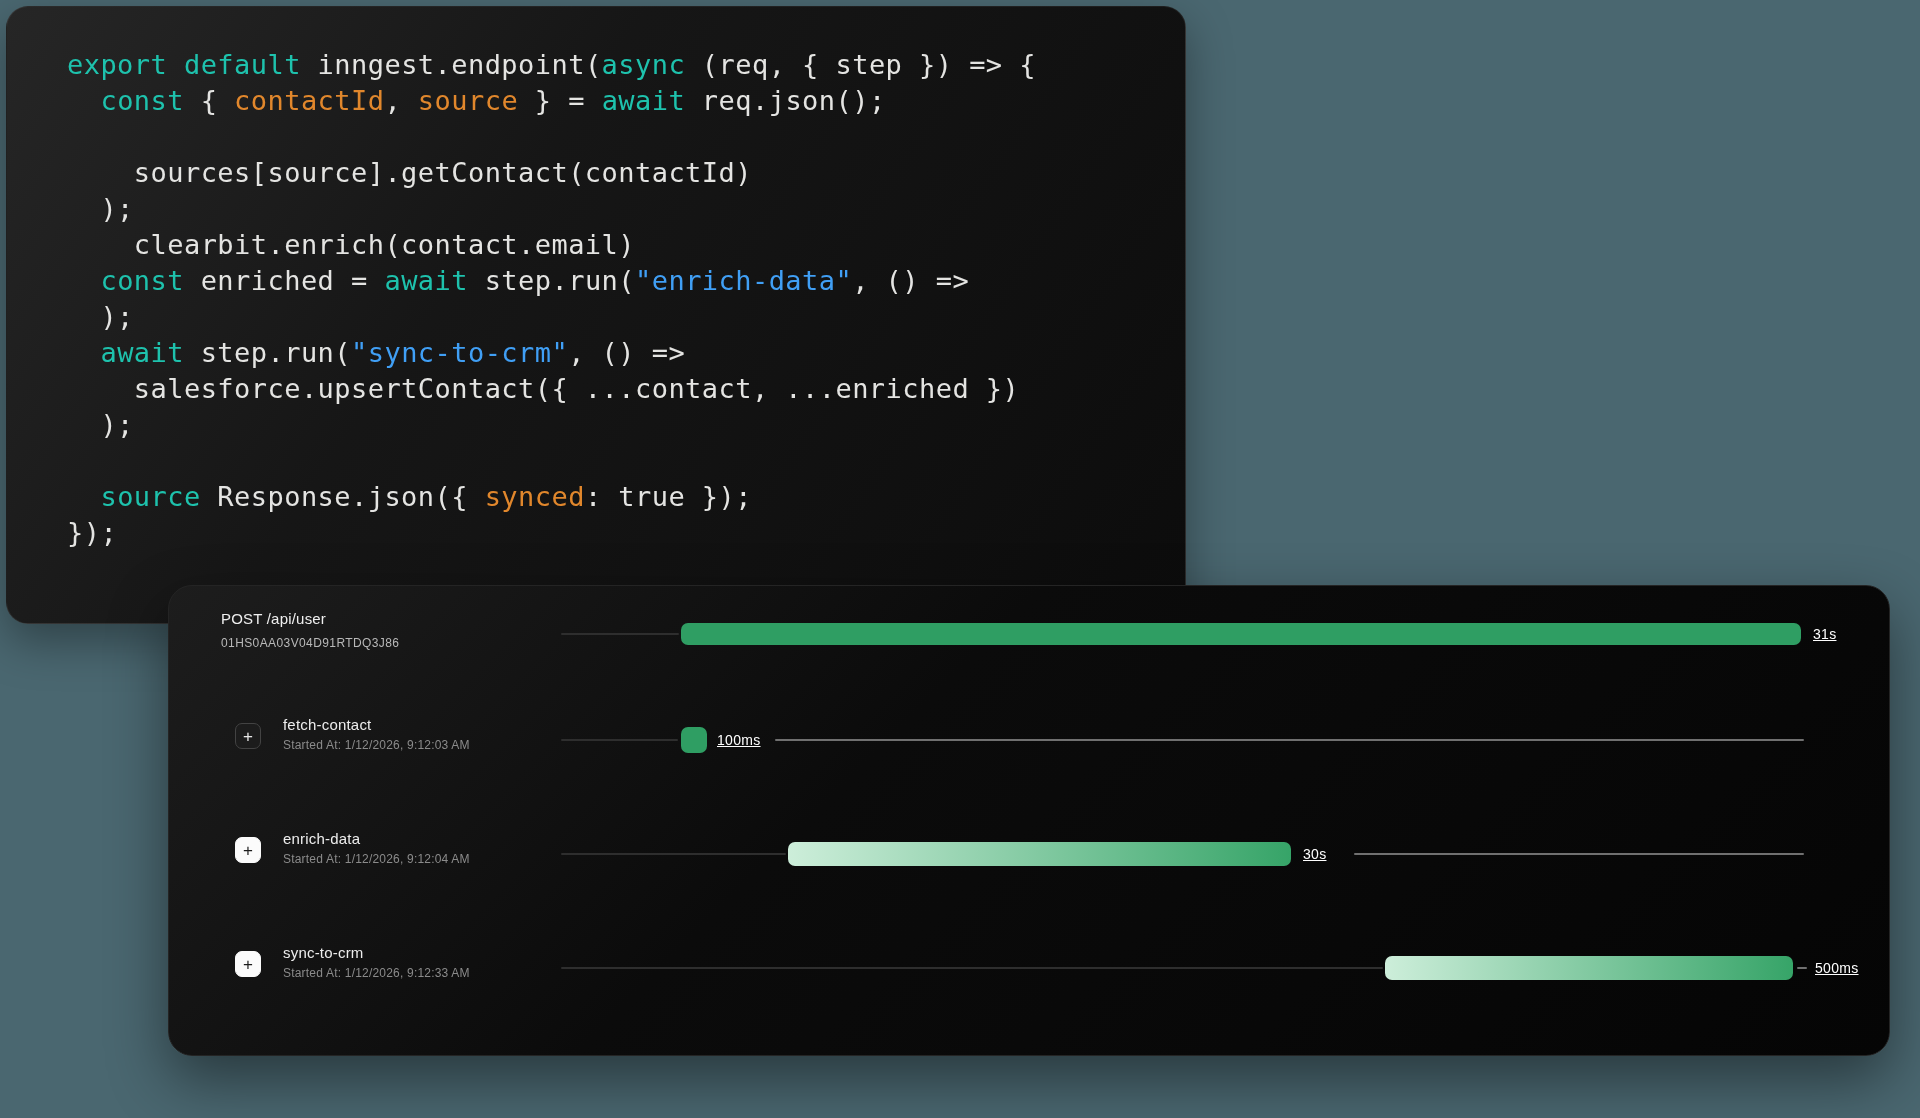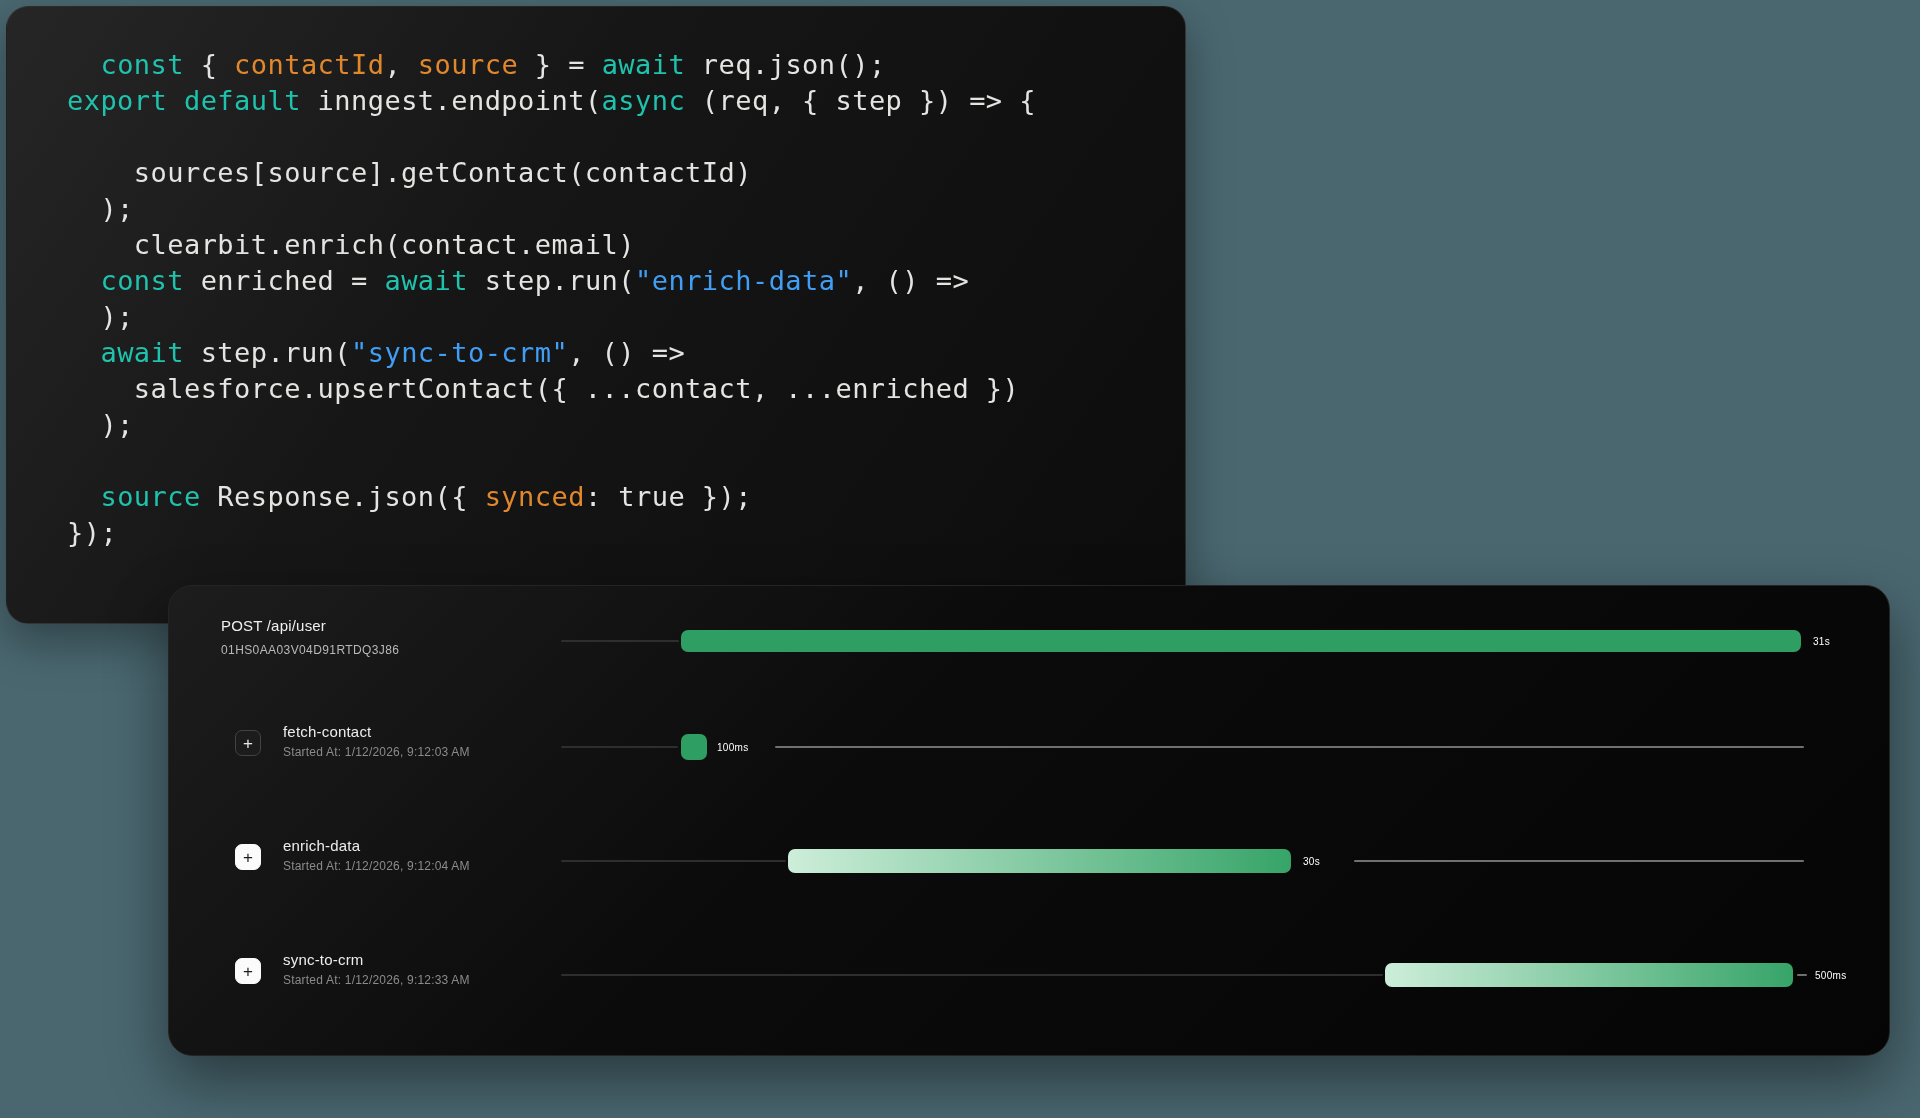--- a/index.html
+++ b/index.html
@@ -36,21 +36,21 @@
 
   
   .trace-panel {
     position:absolute; left:168px; top:585px; width:1722px; height:471px;
     border-radius:24px;
     background: linear-gradient(135deg, #1d1d1d 0%, #0b0b0b 40%, #050505 100%);
     border: 1px solid #242424;
     box-shadow: 0 24px 60px rgba(0,0,0,0.45);
     z-index: 2;
   }
-  .trace-row { position:absolute; left:0; width:100%; height:56px;margin-top:7px; }
+  .trace-row { position:absolute; left:0; width:100%; height:56px; }
   .row-header { top:18px; height:60px; }
   .req-title {
     position:absolute; left:52px; top:6px;
     font-size:15px; color:#efefef; letter-spacing:0.2px;
   }
   .req-id {
     position:absolute; left:52px; top:32px;
     font-size:12px; color:#b9b9b9; letter-spacing:0.4px;
   }
   .step-name {
@@ -80,30 +80,30 @@
   .tl-line.dark  { background: var(--line_dark); }
   .tl-line.light { background: var(--line_light); }
   .tl-bar {
     position:absolute; top:50%; transform:translateY(-50%);
     border-radius:7px;
   }
   .tl-bar.solid { background: var(--bar_solid); }
   .tl-bar.gradient { background: linear-gradient(90deg, var(--bar_grad_start) 0%, var(--bar_grad_end) 100%); }
   .tl-label {
     position:absolute; top:50%; transform:translateY(-50%);
-    font-size:10px; color:#ffffff; white-space:nowrap; letter-spacing:0.3px;
+    font-size:14px; color:#ffffff; white-space:nowrap; letter-spacing:0.3px;text-decoration:underline;
   }
 </style>
 </head>
 <body>
 
 <section class="code-panel">
   <div id="code-lines">
+      <div class="code-line"><span class="tok-k">export</span><span class="tok-d"> </span><span class="tok-k">default</span><span class="tok-d"> inngest.endpoint(</span><span class="tok-k">async</span><span class="tok-d"> (req, { step }) =&gt; {</span></div>
       <div class="code-line"><span class="tok-d">  </span><span class="tok-k">const</span><span class="tok-d"> { </span><span class="tok-p">contactId</span><span class="tok-d">, </span><span class="tok-p">source</span><span class="tok-d"> } = </span><span class="tok-k">await</span><span class="tok-d"> req.json();</span></div>
-      <div class="code-line"><span class="tok-k">export</span><span class="tok-d"> </span><span class="tok-k">default</span><span class="tok-d"> inngest.endpoint(</span><span class="tok-k">async</span><span class="tok-d"> (req, { step }) =&gt; {</span></div>
       <div class="code-line"> </div>
       <div class="code-line"><span class="tok-d">    sources[source].getContact(contactId)</span></div>
       <div class="code-line"><span class="tok-d">  );</span></div>
       <div class="code-line"><span class="tok-d">    clearbit.enrich(contact.email)</span></div>
       <div class="code-line"><span class="tok-d">  </span><span class="tok-k">const</span><span class="tok-d"> enriched = </span><span class="tok-k">await</span><span class="tok-d"> step.run(</span><span class="tok-s">"enrich-data"</span><span class="tok-d">, () =&gt;</span></div>
       <div class="code-line"><span class="tok-d">  );</span></div>
       <div class="code-line"><span class="tok-d">  </span><span class="tok-k">await</span><span class="tok-d"> step.run(</span><span class="tok-s">"sync-to-crm"</span><span class="tok-d">, () =&gt;</span></div>
       <div class="code-line"><span class="tok-d">    salesforce.upsertContact({ ...contact, ...enriched })</span></div>
       <div class="code-line"><span class="tok-d">  );</span></div>
       <div class="code-line"> </div>

